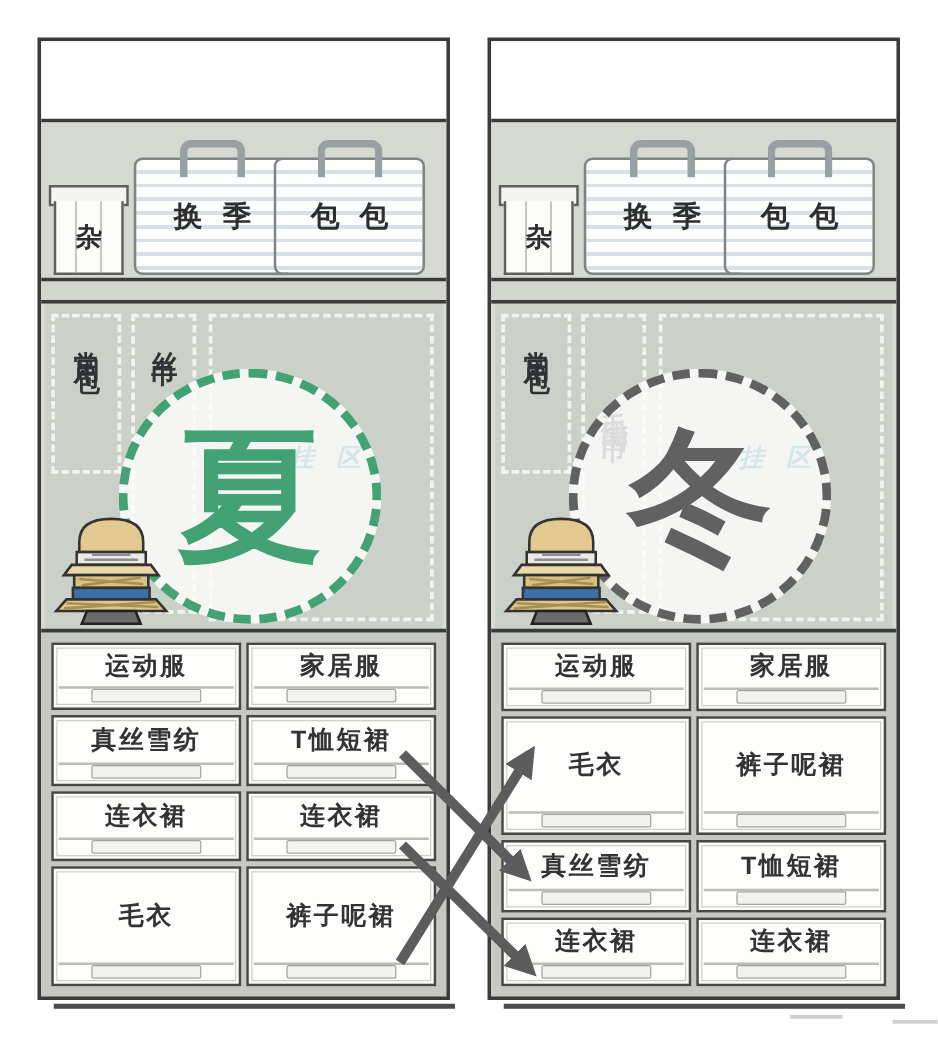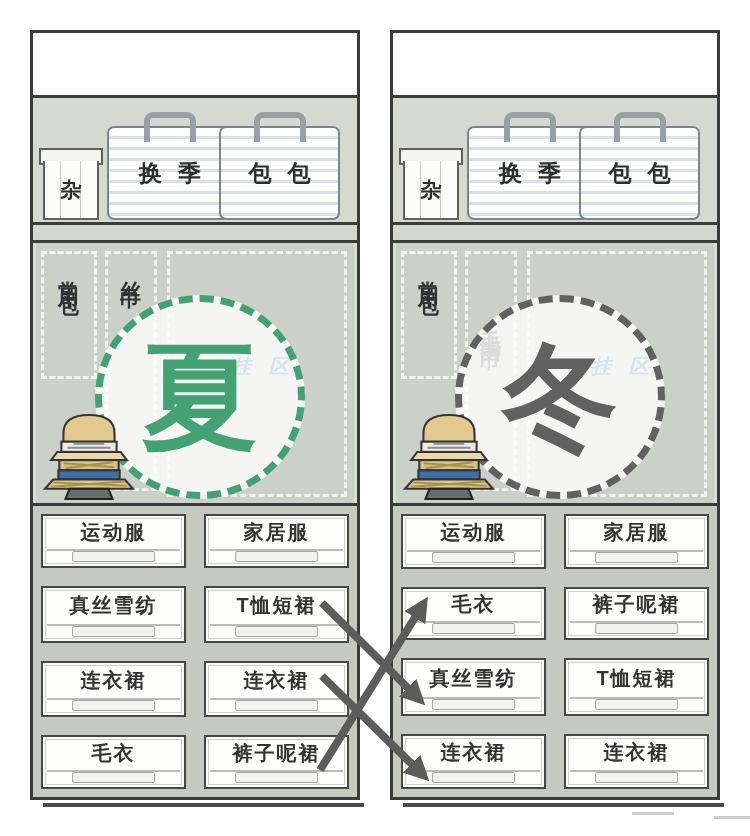--- a/index.html
+++ b/index.html
@@ -83,21 +83,21 @@
     border-radius:50%; border:7px dashed var(--accent, #43a273);
     background:rgba(253,253,251,0.84);
     display:flex; align-items:center; justify-content:center; z-index:2;
   }
   .season-char { font-size:116px; font-weight:bold; color:var(--accent, #43a273); line-height:1; }
   .hat-stack { position:absolute; left:6px; bottom:2px; width:100px; height:90px; z-index:3; }
 
   
   .drawers {
     flex:1; background:#c5c9c2; display:grid; grid-template-columns:1fr 1fr;
-    gap:18px; padding:8px;
+    gap:4px; padding:8px;
   }
   .closet-summer .drawers { grid-template-rows:54px 57px 56px 1fr; }
   .closet-winter .drawers { grid-template-rows:55px 1fr 58px 55px; }
   .drawer {
     background:#fdfdfb; border:2px solid #474747; position:relative;
     display:flex; align-items:center; justify-content:center; padding-bottom:18px;
     box-shadow:inset 0 0 0 2px #fbfbf8, inset 0 0 0 3px #cfcfca;
   }
   .drawer::before {
     content:""; position:absolute; left:4px; right:4px; bottom:15px;

